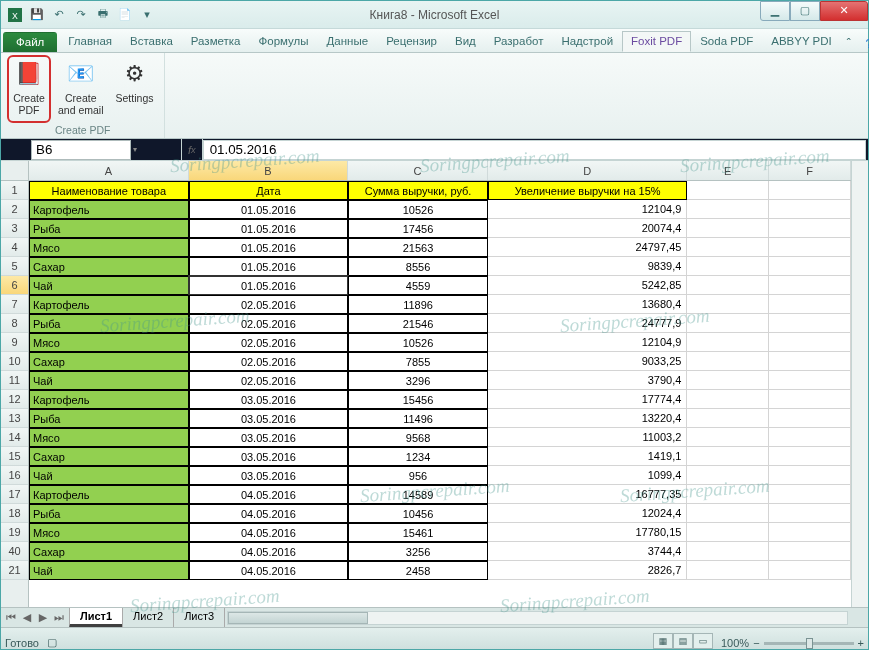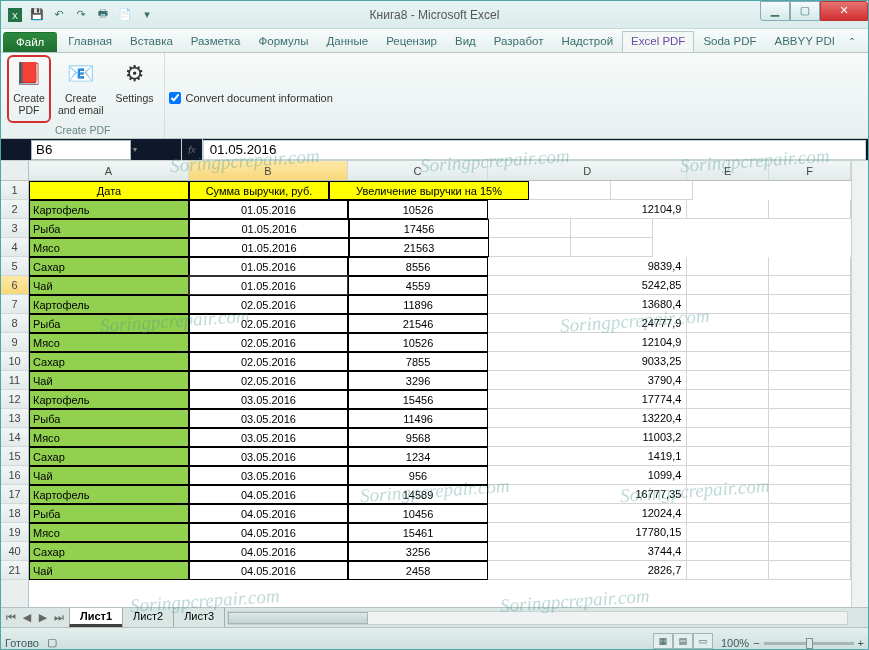--- a/index.html
+++ b/index.html
@@ -118,21 +118,21 @@
     <div id="tabs-container" style="display:flex">
         <div class="tab">Главная</div>
         <div class="tab">Вставка</div>
         <div class="tab">Разметка</div>
         <div class="tab">Формулы</div>
         <div class="tab">Данные</div>
         <div class="tab">Рецензир</div>
         <div class="tab">Вид</div>
         <div class="tab">Разработ</div>
         <div class="tab">Надстрой</div>
-        <div class="tab active">Excel PDF</div>
+        <div class="tab active">Foxit PDF</div>
         <div class="tab">Soda PDF</div>
         <div class="tab">ABBYY PDI</div>
       </div>
     <div class="tabextras">
       <div class="tabextra">ˆ</div>
       <div class="tabextra" style="color:#2b7dd4">?</div>
 
     </div>
   </div>
 
@@ -146,24 +146,20 @@
           <div class="rbtn">
             <div class="ricon">📧</div>
             <div>Create<br>and email</div>
           </div>
           <div class="rbtn">
             <div class="ricon">⚙</div>
             <div>Settings</div>
           </div>
         </div>
       <div class="rgroup-label">Create PDF</div>
-    </div>
-    <div class="rcheck">
-      <input type="checkbox" checked="" style="">
-      <span>Convert document information</span>
     </div>
   </div>
 
   <div class="formulabar">
     <input class="namebox" value="B6" style="">
     <span style="width:8px;color:#888;font-size:8px;">▾</span>
     <span style="width:40px"></span>
     <div class="fx">
         <i>f</i>
         <sub>x</sub>
@@ -200,45 +196,48 @@
       <div class="colheads" id="colheads">
           <div class="ch cA">A</div>
           <div class="ch cB sel">B</div>
           <div class="ch cC">C</div>
           <div class="ch cD">D</div>
           <div class="ch cE">E</div>
           <div class="ch cF">F</div>
         </div>
       <div class="rows" id="rows">
           <div class="row">
+            <div class="cell cA header1">Наименование товара</div>
             <div class="cell cB header1">Дата</div>
             <div class="cell cC header1">Сумма выручки, руб.</div>
             <div class="cell cD header1">Увеличение выручки на 15%</div>
             <div class="cell cE"></div>
             <div class="cell cF"></div>
           </div>
           <div class="row">
             <div class="cell cA namecol">Картофель</div>
             <div class="cell cB datecol">01.05.2016</div>
             <div class="cell cC sumcol">10526</div>
             <div class="cell cD inccol">12104,9</div>
             <div class="cell cE"></div>
             <div class="cell cF"></div>
           </div>
           <div class="row">
             <div class="cell cA namecol">Рыба</div>
             <div class="cell cB datecol">01.05.2016</div>
             <div class="cell cC sumcol">17456</div>
+            <div class="cell cD inccol">20074,4</div>
             <div class="cell cE"></div>
             <div class="cell cF"></div>
           </div>
           <div class="row">
             <div class="cell cA namecol">Мясо</div>
             <div class="cell cB datecol">01.05.2016</div>
             <div class="cell cC sumcol">21563</div>
+            <div class="cell cD inccol">24797,45</div>
             <div class="cell cE"></div>
             <div class="cell cF"></div>
           </div>
           <div class="row">
             <div class="cell cA namecol">Сахар</div>
             <div class="cell cB datecol">01.05.2016</div>
             <div class="cell cC sumcol">8556</div>
             <div class="cell cD inccol">9839,4</div>
             <div class="cell cE"></div>
             <div class="cell cF"></div>

